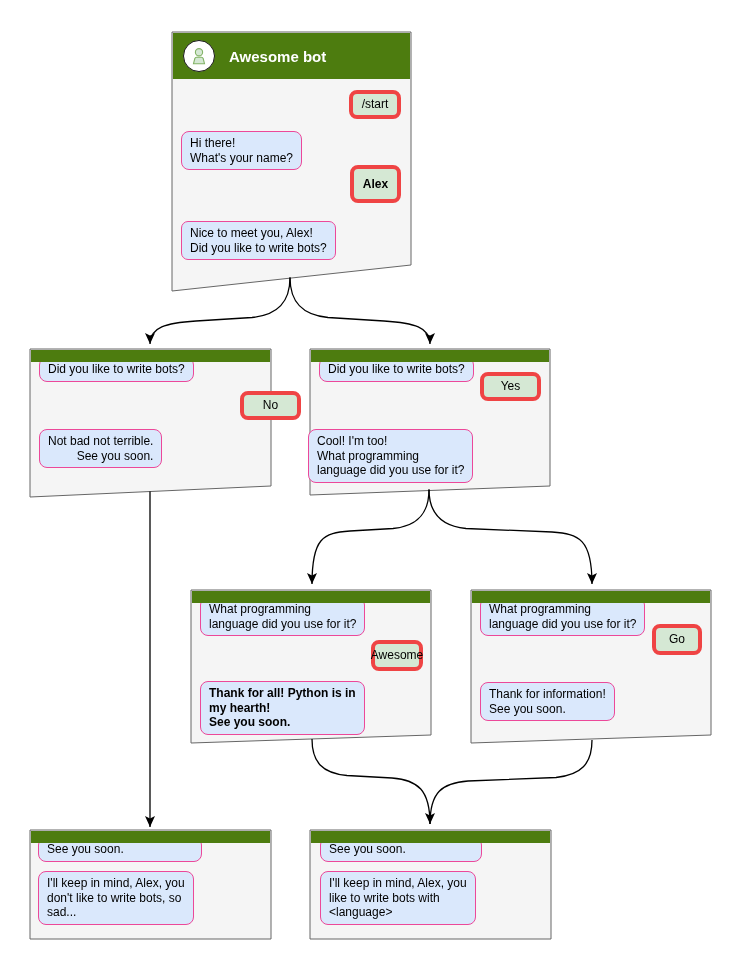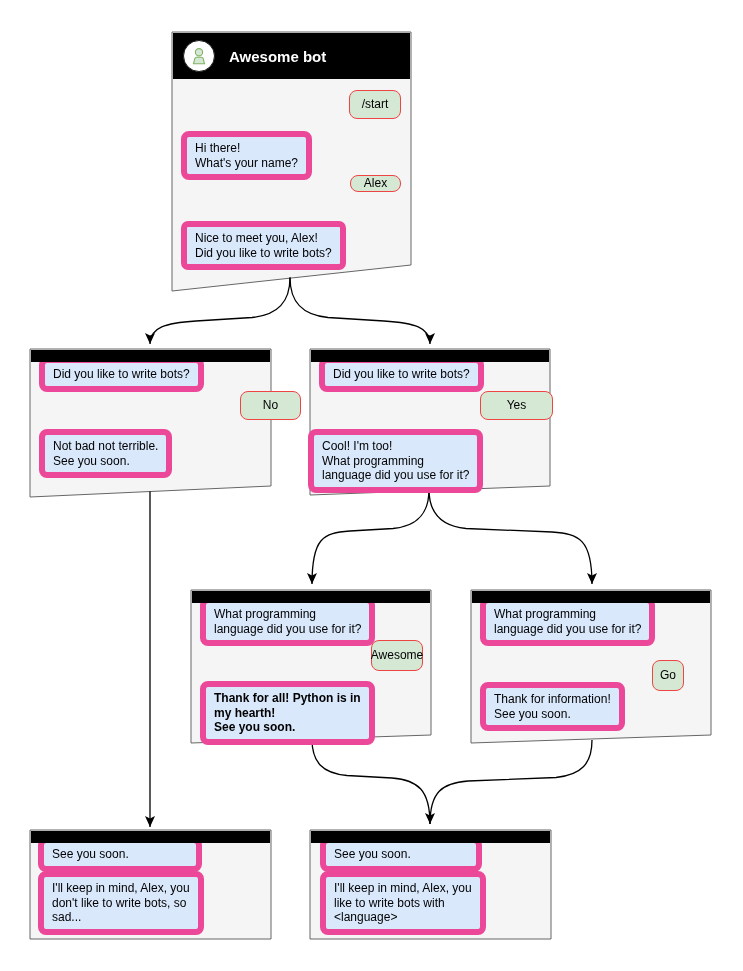--- a/index.html
+++ b/index.html
@@ -1,34 +1,34 @@
 <!DOCTYPE html>
 <html><head>
 <meta charset="utf-8">
 <style>
   html,body { margin:0; padding:0; background:#ffffff; }
   .canvas {
     position:relative; width:743px; height:971px; background:#ffffff;
     font-family:"Liberation Sans", sans-serif; overflow:hidden;
   }
   svg.layer { position:absolute; left:0; top:0; z-index:0; }
-  .hdr { position:absolute; background:#000000; z-index:2; }
+  .hdr { position:absolute; background:#4d7c0f; z-index:2; }
   .hdr-main { display:flex; align-items:center; box-sizing:border-box; padding-left:10px; }
   .avatar {
     width:32px; height:32px; border-radius:50%; background:#ffffff;
     border:1.5px solid #1a1a1a; display:flex; align-items:center; justify-content:center;
     box-sizing:border-box; flex:0 0 auto;
   }
   .win-title { color:#ffffff; font-weight:bold; font-size:15px; margin-left:14px; }
   .bubble {
     position:absolute; font-size:12px; line-height:1.22; color:#000;
     padding:4px 8px; border-radius:8px; white-space:pre; box-sizing:border-box; z-index:1;
   }
-  .bot  { background:#DAE8FC; border:6px solid #ec4899; }
-  .user { background:#D5E8D4; border:1px solid #ef4444;
+  .bot  { background:#DAE8FC; border:1px solid #ec4899; }
+  .user { background:#D5E8D4; border:4px solid #ef4444;
           display:flex; align-items:center; justify-content:center; text-align:center; }
 </style>
 </head>
 <body>
 
 <div class="canvas">
 
   <svg class="layer" width="743" height="971" viewBox="0 0 743 971">
     <defs>
       <marker id="arrow" viewBox="0 0 12 12" refX="11" refY="6" markerUnits="userSpaceOnUse" markerWidth="12" markerHeight="12" orient="auto">
@@ -58,49 +58,49 @@
       <svg width="22" height="22" viewBox="0 0 20 20">
         <circle cx="10" cy="6.6" r="3.3" fill="#D5E8D4" stroke="#82B366" stroke-width="1"></circle>
         <path d="M5,17 L6.2,12.3 Q6.6,11.2 7.8,11.2 L12.2,11.2 Q13.4,11.2 13.8,12.3 L15,17 Z" fill="#D5E8D4" stroke="#82B366" stroke-width="1"></path>
       </svg>
     </div>
     <div class="win-title">Awesome bot</div>
   </div>
   <div class="bubble user" style="left:349px; top:90px; width:52px; height:29px;">/start</div>
   <div class="bubble bot" style="left:181px; top:131px;">Hi there!
 What's your name?</div>
-  <div class="bubble user" style="left:350px; top:175px; width:51px; height:17px;">Alex</div>
+  <div class="bubble user" style="left:350px; top:165px; width:51px; height:38px;font-weight:bold;">Alex</div>
   <div class="bubble bot" style="left:181px; top:221px;border-radius:7px;">Nice to meet you, Alex!
 Did you like to write bots?</div>
 
   <div class="hdr" style="left:31px; top:350px; width:239px; height:12px;"></div>
   <div class="bubble bot" style="left:39px; top:357px;">Did you like to write bots?</div>
   <div class="bubble user" style="left:199px; top:391px; width:61px; height:29px;margin-left:41px;">No</div>
-  <div class="bubble bot" style="left:39px; top:429px;">Not bad not terrible.
+  <div class="bubble bot" style="left:39px; top:429px;text-align:right;">Not bad not terrible.
 See you soon.</div>
 
   <div class="hdr" style="left:311px; top:350px; width:238px; height:12px;"></div>
   <div class="bubble bot" style="left:319px; top:357px;">Did you like to write bots?</div>
-  <div class="bubble user" style="left:480px; top:391px; width:73px; height:29px;">Yes</div>
+  <div class="bubble user" style="left:480px; top:372px; width:61px; height:29px;">Yes</div>
   <div class="bubble bot" style="left:308px; top:429px;">Cool! I'm too!
 What programming
 language did you use for it?</div>
 
   <div class="hdr" style="left:192px; top:591px; width:238px; height:12px;"></div>
   <div class="bubble bot" style="left:200px; top:597px;">What programming
 language did you use for it?</div>
   <div class="bubble user" style="left:371px; top:640px; width:52px; height:31px;">Awesome</div>
   <div class="bubble bot" style="left:200px; top:681px;font-weight:bold;">Thank for all! Python is in
 my hearth!
 See you soon.</div>
 
   <div class="hdr" style="left:472px; top:591px; width:238px; height:12px;"></div>
   <div class="bubble bot" style="left:480px; top:597px;">What programming
 language did you use for it?</div>
-  <div class="bubble user" style="left:652px; top:660px; width:32px; height:31px;">Go</div>
+  <div class="bubble user" style="left:652px; top:624px; width:50px; height:31px;">Go</div>
   <div class="bubble bot" style="left:480px; top:682px;">Thank for information!
 See you soon.</div>
 
   <div class="hdr" style="left:31px; top:831px; width:239px; height:12px;"></div>
   <div class="bubble bot" style="left:38px; top:837px; width:164px;">See you soon.</div>
   <div class="bubble bot" style="left:38px; top:871px;">I'll keep in mind, Alex, you
 don't like to write bots, so
 sad...</div>
 
   <div class="hdr" style="left:311px; top:831px; width:239px; height:12px;"></div>

